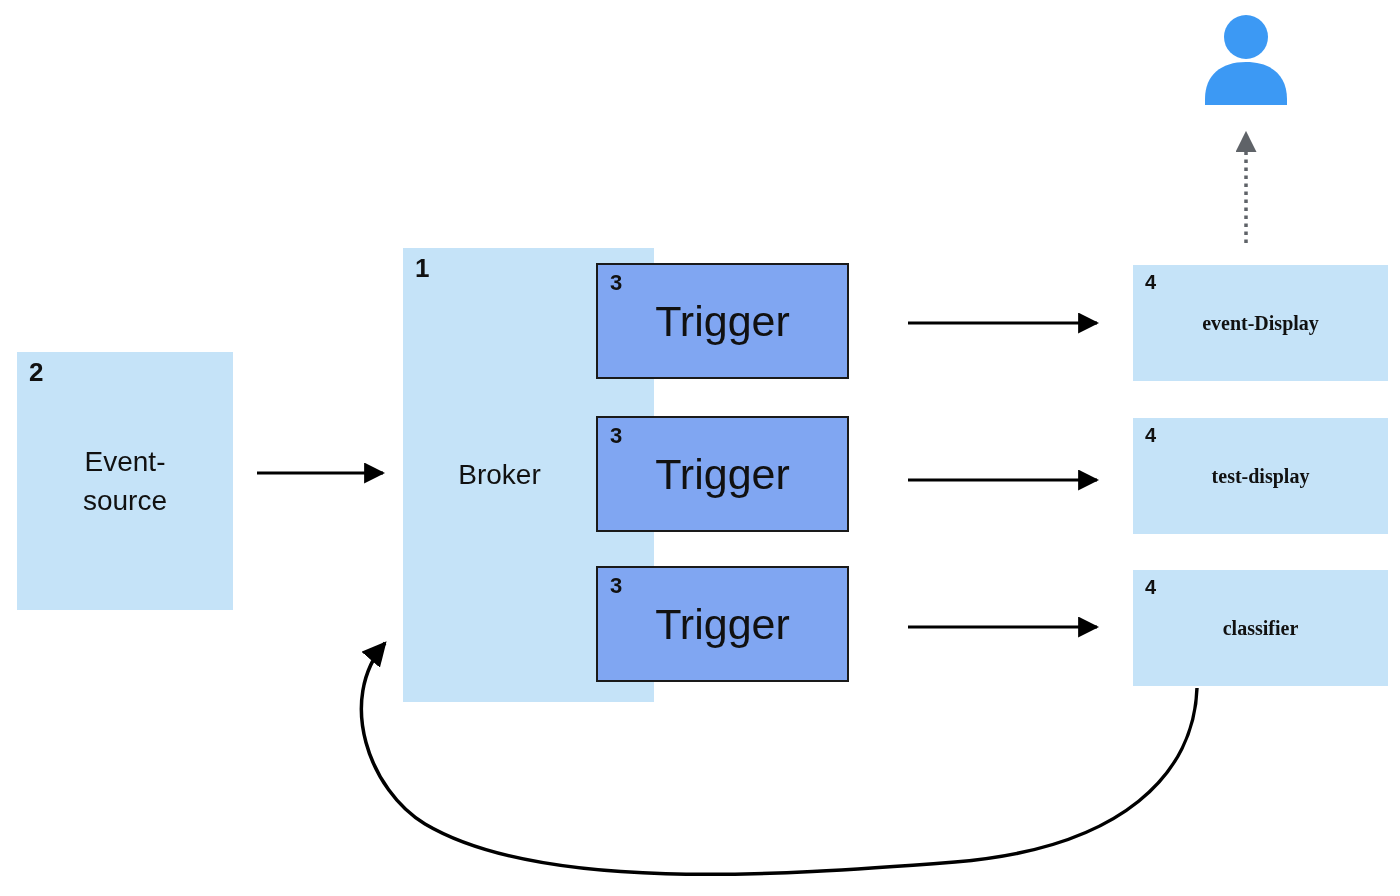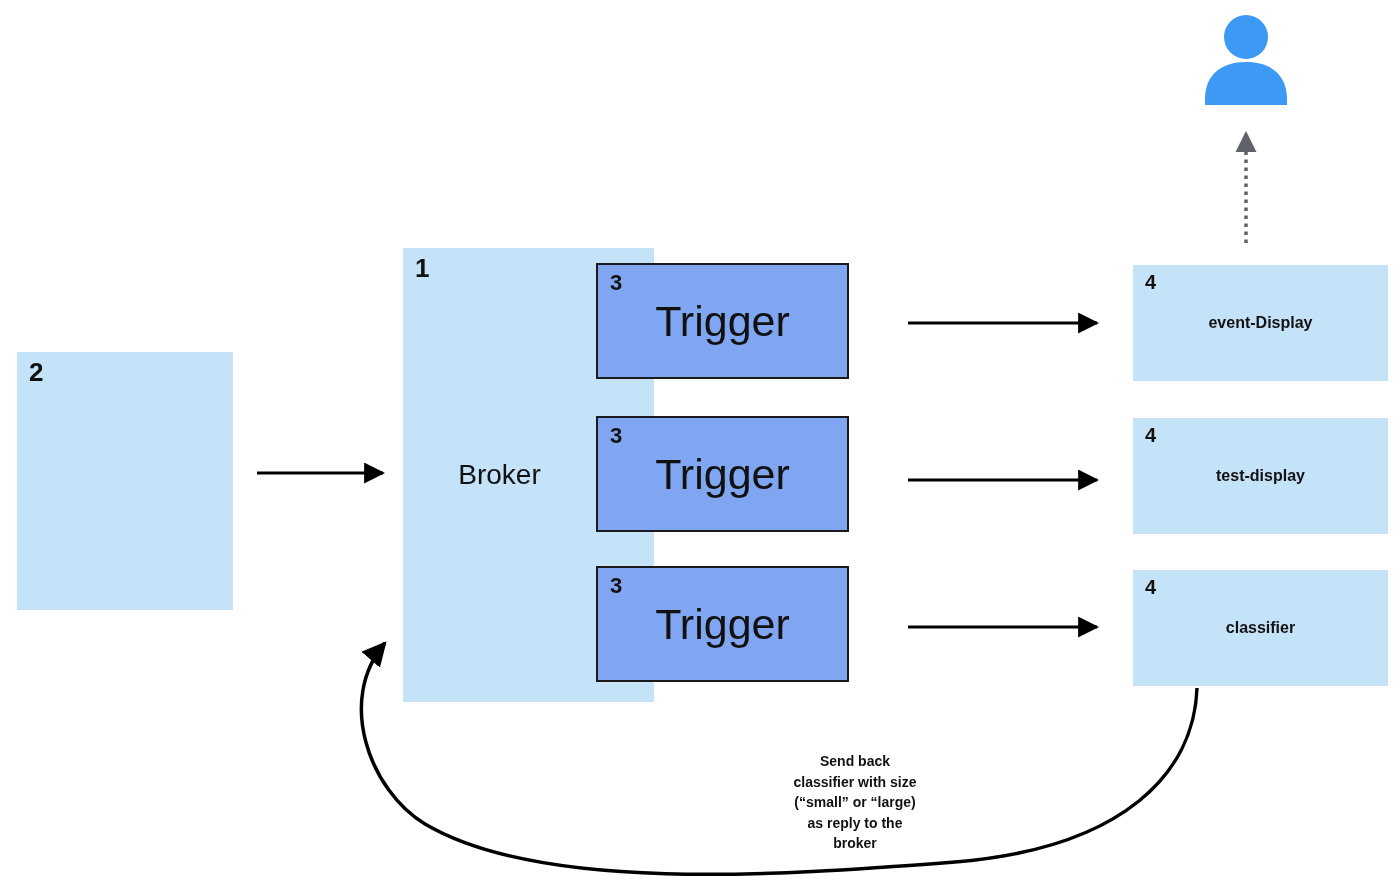--- a/index.html
+++ b/index.html
@@ -53,21 +53,21 @@
   .trigger-box { left: 596px; width: 253px; height: 116px; }
   #trigger-1 { top: 263px; }
   #trigger-2 { top: 416px; }
   #trigger-3 { top: 566px; }
   .trigger-box .node-label { font-size: 43px; font-weight: 500; }
 
   .out-box { left: 1133px; width: 255px; height: 116px; }
   #event-display { top: 265px; }
   #test-display  { top: 418px; }
   #classifier    { top: 570px; }
-  .out-box .node-label { font-size: 16px; font-weight: bold; }
+  .out-box .node-label { font-size: 20px; font-weight: bold; font-family: Liberation Serif, serif; }
 
   #arrow-layer {
     position: absolute;
     left: 0; top: 0;
     width: 1400px;
     height: 896px;
     pointer-events: none;
   }
   #person {
     position: absolute;
@@ -114,20 +114,21 @@
     <path d="M1246 243 L1246 133" stroke="#5f6368" stroke-width="3.5" stroke-dasharray="3.5 4.5" fill="none" marker-end="url(#head-gray)"></path>
   </svg>
 
   <svg id="person" viewBox="0 0 86 92" xmlns="http://www.w3.org/2000/svg">
     <circle cx="43" cy="24" r="22" fill="#3c99f4"></circle>
     <path d="M2,92 L2,86 C2,62 18,49 43,49 C68,49 84,62 84,86 L84,92 Z" fill="#3c99f4"></path>
   </svg>
 
   <div class="node light-box" id="event-source">
     <span class="corner-number num-lg">2</span>
+    <span class="node-label">Event-source</span>
   </div>
 
   <div class="node light-box" id="broker">
     <span class="corner-number num-lg">1</span>
     <span class="broker-label-wrap">
       <span class="node-label">Broker</span>
     </span>
   </div>
 
   <div class="node trigger-box" id="trigger-1">
@@ -149,21 +150,14 @@
   </div>
   <div class="node light-box out-box" id="test-display">
     <span class="corner-number num-sm">4</span>
     <span class="node-label">test-display</span>
   </div>
   <div class="node light-box out-box" id="classifier">
     <span class="corner-number num-sm">4</span>
     <span class="node-label">classifier</span>
   </div>
 
-  <div id="annotation">
-    <div>Send back</div>
-    <div>classifier with size</div>
-    <div>(“small” or “large)</div>
-    <div>as reply to the</div>
-    <div>broker</div>
-  </div>
 
 </div>
 
 </body></html>

